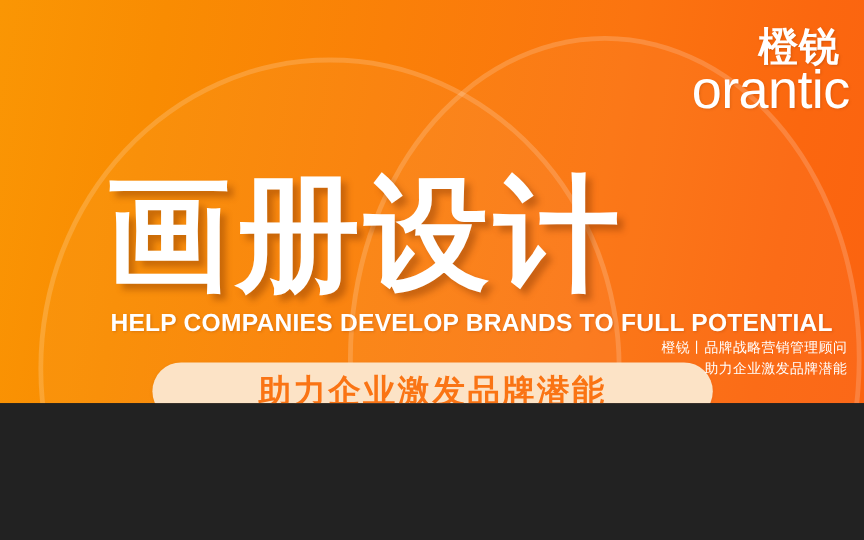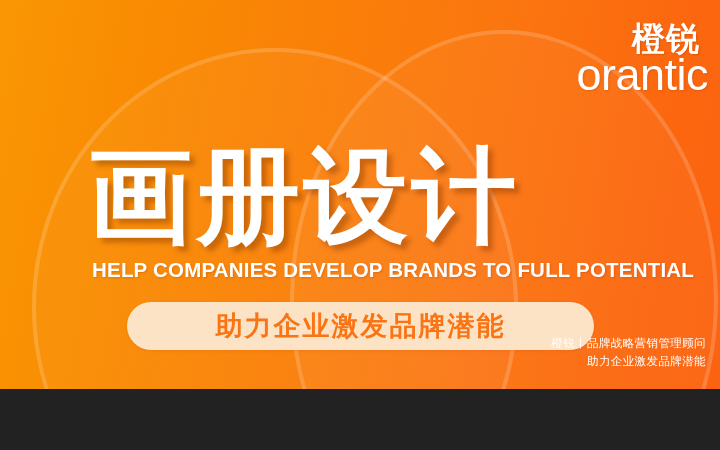--- a/index.html
+++ b/index.html
@@ -3,21 +3,21 @@
 <meta charset="utf-8">
 <style>
   html, body {
     margin: 0;
     padding: 0;
     background: #222;
   }
   #poster {
     position: relative;
     width: 720px;
-    height: 389px;
+    height: 336px;
     overflow: hidden;
     font-family: "Liberation Sans", "DejaVu Sans", sans-serif;
     background: linear-gradient(100deg,
                 #fa9604 0%,
                 #f98c02 18%,
                 #fa8008 42%,
                 #fb7410 68%,
                 #fb670f 88%,
                 #fb6310 100%);
   }

